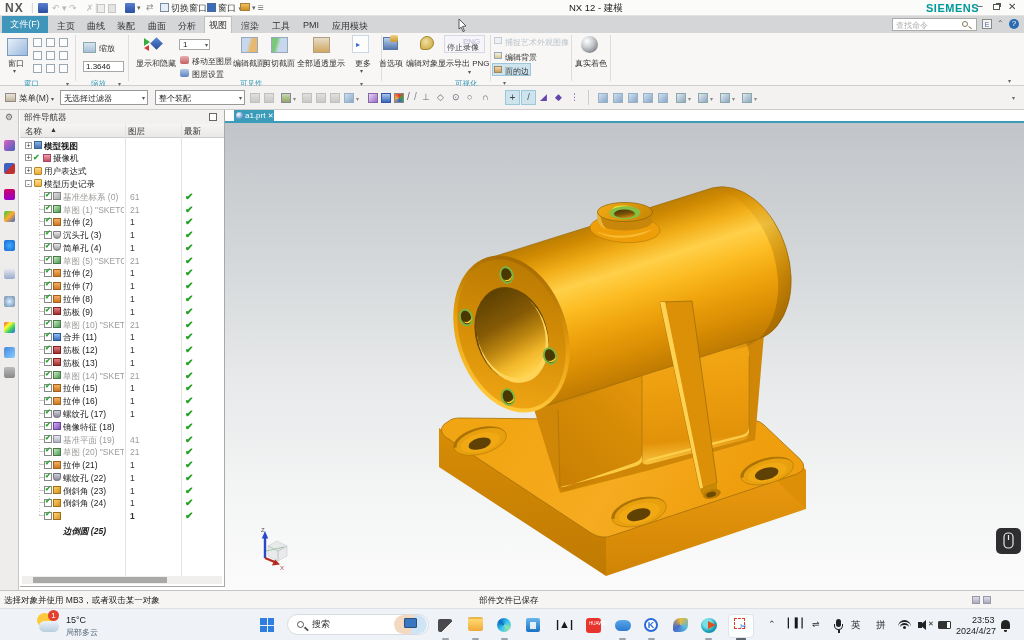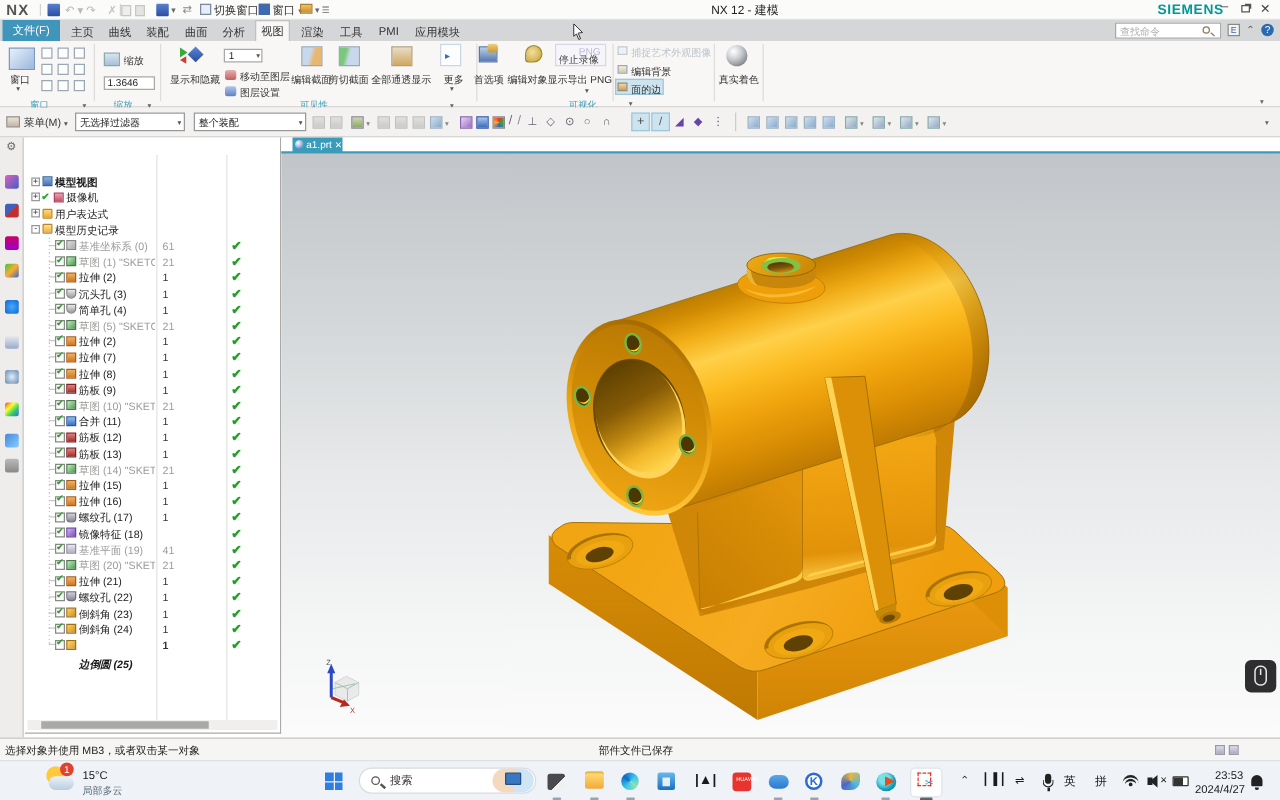--- a/index.html
+++ b/index.html
@@ -172,20 +172,30 @@
 <span class="ic" style="left:4px;top:79px;width:11px;height:11px;background:linear-gradient(#c06,#90c);border-radius:2px;"></span>
 <span class="ic" style="left:4px;top:101px;width:11px;height:11px;background:linear-gradient(135deg,#3c3,#fa3,#36c);border-radius:2px;"></span>
 <span class="ic" style="left:4px;top:130px;width:11px;height:11px;background:radial-gradient(circle,#4af,#16c);border-radius:2px;"></span>
 <span class="ic" style="left:4px;top:158px;width:11px;height:11px;background:linear-gradient(#eee,#9ac);border-radius:2px;"></span>
 <span class="ic" style="left:4px;top:186px;width:11px;height:11px;background:radial-gradient(circle,#def,#68a);border-radius:2px;"></span>
 <span class="ic" style="left:4px;top:212px;width:11px;height:11px;background:linear-gradient(135deg,#f33,#ff3,#3c6,#36f);border-radius:2px;"></span>
 <span class="ic" style="left:4px;top:237px;width:11px;height:11px;background:linear-gradient(135deg,#48d,#8cf);border-radius:2px;"></span>
 <span class="ic" style="left:4px;top:257px;width:11px;height:11px;background:linear-gradient(#bbb,#888);border-radius:2px;"></span>
 </div>
 <div class="abs" style="left:20px;top:110px;width:205px;height:477px;background:#fff;border-right:1px solid #aaa9a7;border-bottom:1px solid #aaa9a7;">
+<div class="abs" style="left:0;top:0;width:204px;height:14px;background:#f2f1ef;">
+      <span class="t" style="left:4px;top:2px;font-size:8.5px;color:#333;">部件导航器</span>
+      <span class="ic" style="left:189px;top:3px;width:8px;height:8px;border:1px solid #666;background:#fff;"></span>
+    </div>
+<div class="abs" style="left:0;top:14px;width:204px;height:14px;background:linear-gradient(#f6f5f3,#e9e8e6);border-bottom:1px solid #ccc;">
+      <span class="t" style="left:5px;top:2px;font-size:8.5px;color:#333;">名称</span>
+      <span class="t" style="left:30px;top:2px;font-size:7px;color:#333;">▲</span>
+      <span class="t" style="left:108px;top:2px;font-size:8.5px;color:#333;">图层</span>
+      <span class="t" style="left:164px;top:2px;font-size:8.5px;color:#333;">最新</span>
+    </div>
 <span class="ic" style="left:105px;top:14px;width:1px;height:460px;background:#e4e3e1;"></span>
 <span class="ic" style="left:161px;top:14px;width:1px;height:460px;background:#e4e3e1;"></span>
 <span class="ic" style="left:5px;top:31.6px;width:7px;height:7px;border:1px solid #999;background:#fff;font-size:7px;line-height:5px;text-align:center;color:#333;">+</span>
 <span class="ic" style="left:14px;top:31.1px;width:8px;height:8px;background:linear-gradient(#8ab0e0,#4a70b0);border:1px solid #369;"></span>
 <span class="t" style="left:24px;top:30.6px;font-size:8.5px;color:#1a1a1a;font-weight:bold;width:80px;overflow:hidden;">模型视图</span>
 <span class="ic" style="left:5px;top:44.4px;width:7px;height:7px;border:1px solid #999;background:#fff;font-size:7px;line-height:5px;text-align:center;color:#333;">+</span>
 <span class="t" style="left:13px;top:43.4px;font-size:8px;color:#2aa52a;font-weight:bold;">✔</span>
 <span class="ic" style="left:23px;top:43.9px;width:8px;height:8px;background:linear-gradient(#f0a0b0,#c05060);border:1px solid #a46;"></span>
 <span class="t" style="left:33px;top:43.4px;font-size:8.5px;color:#1a1a1a;font-weight:normal;width:71px;overflow:hidden;">摄像机</span>
 <span class="ic" style="left:5px;top:57.2px;width:7px;height:7px;border:1px solid #999;background:#fff;font-size:7px;line-height:5px;text-align:center;color:#333;">+</span>

